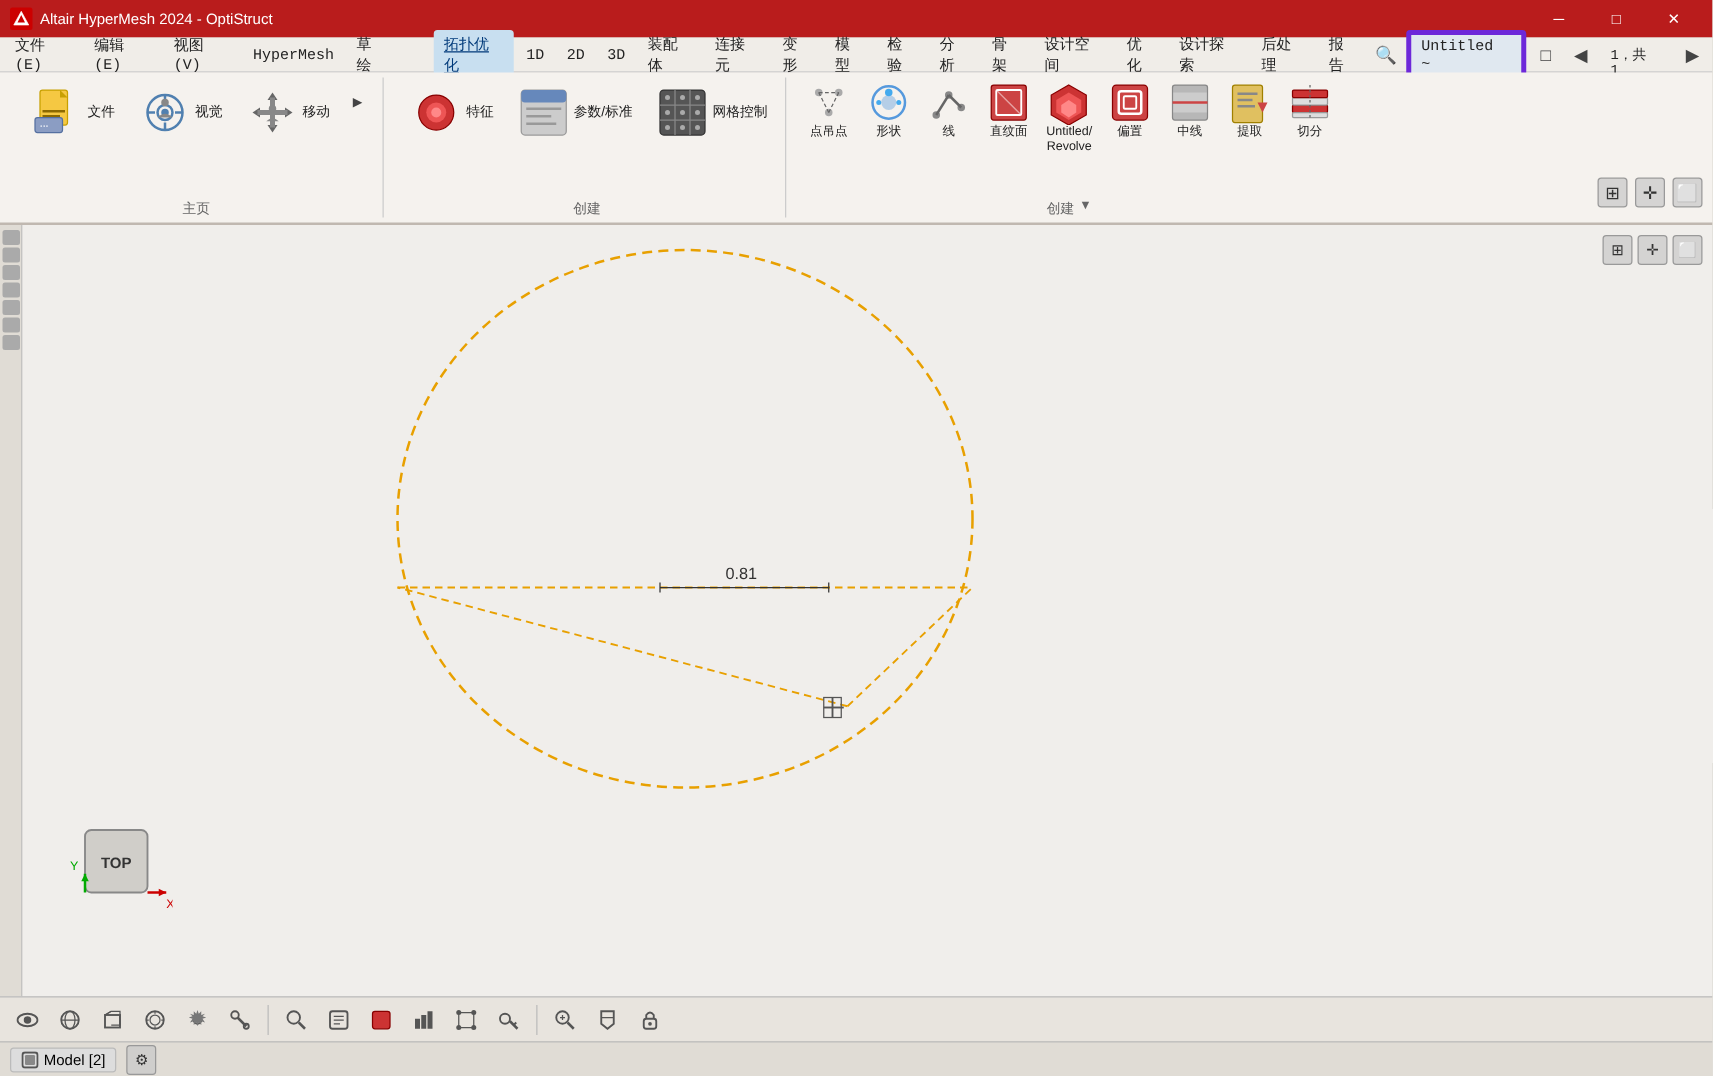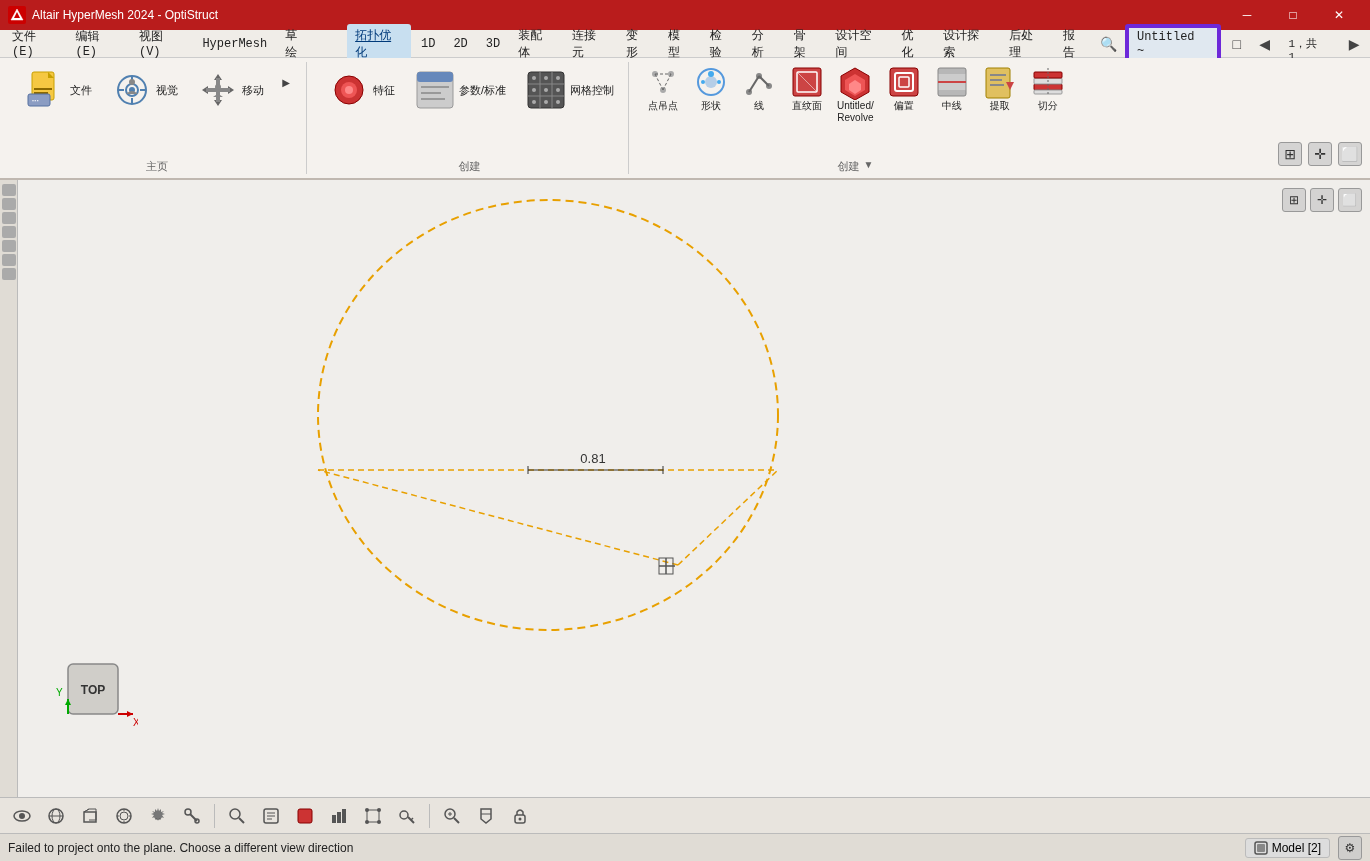--- a/index.html
+++ b/index.html
@@ -805,21 +805,20 @@
   <div class="bottom-tool-btn">
     <svg width="18" height="18" viewBox="0 0 18 18">
         <rect x="4" y="8" width="10" height="8" rx="2" fill="none" stroke="#555" stroke-width="1.5"></rect>
         <path d="M6 8 L6 5 Q9 1 12 5 L12 8" fill="none" stroke="#555" stroke-width="1.5"></path>
         <circle cx="9" cy="12" r="1.5" fill="#555"></circle>
       </svg>
   </div>
 </div>
 
 <div id="status-bar">
-  <span id="status-message">Failed to project onto the plane. Choose a different view direction</span>
   <div id="status-right">
     <div style="display:flex;align-items:center;gap:4px;background:#ddd;border:1px solid #bbb;border-radius:3px;padding:2px 8px;font-size:12px;">
       <svg width="14" height="14" viewBox="0 0 14 14">
           <rect x="1" y="1" width="12" height="12" rx="2" fill="none" stroke="#555" stroke-width="1.5"></rect>
           <rect x="3" y="3" width="8" height="8" rx="1" fill="#888"></rect>
         </svg>
       <span>Model [2]</span>
     </div>
     <div class="vp-ctrl-btn">⚙</div>
   </div>

